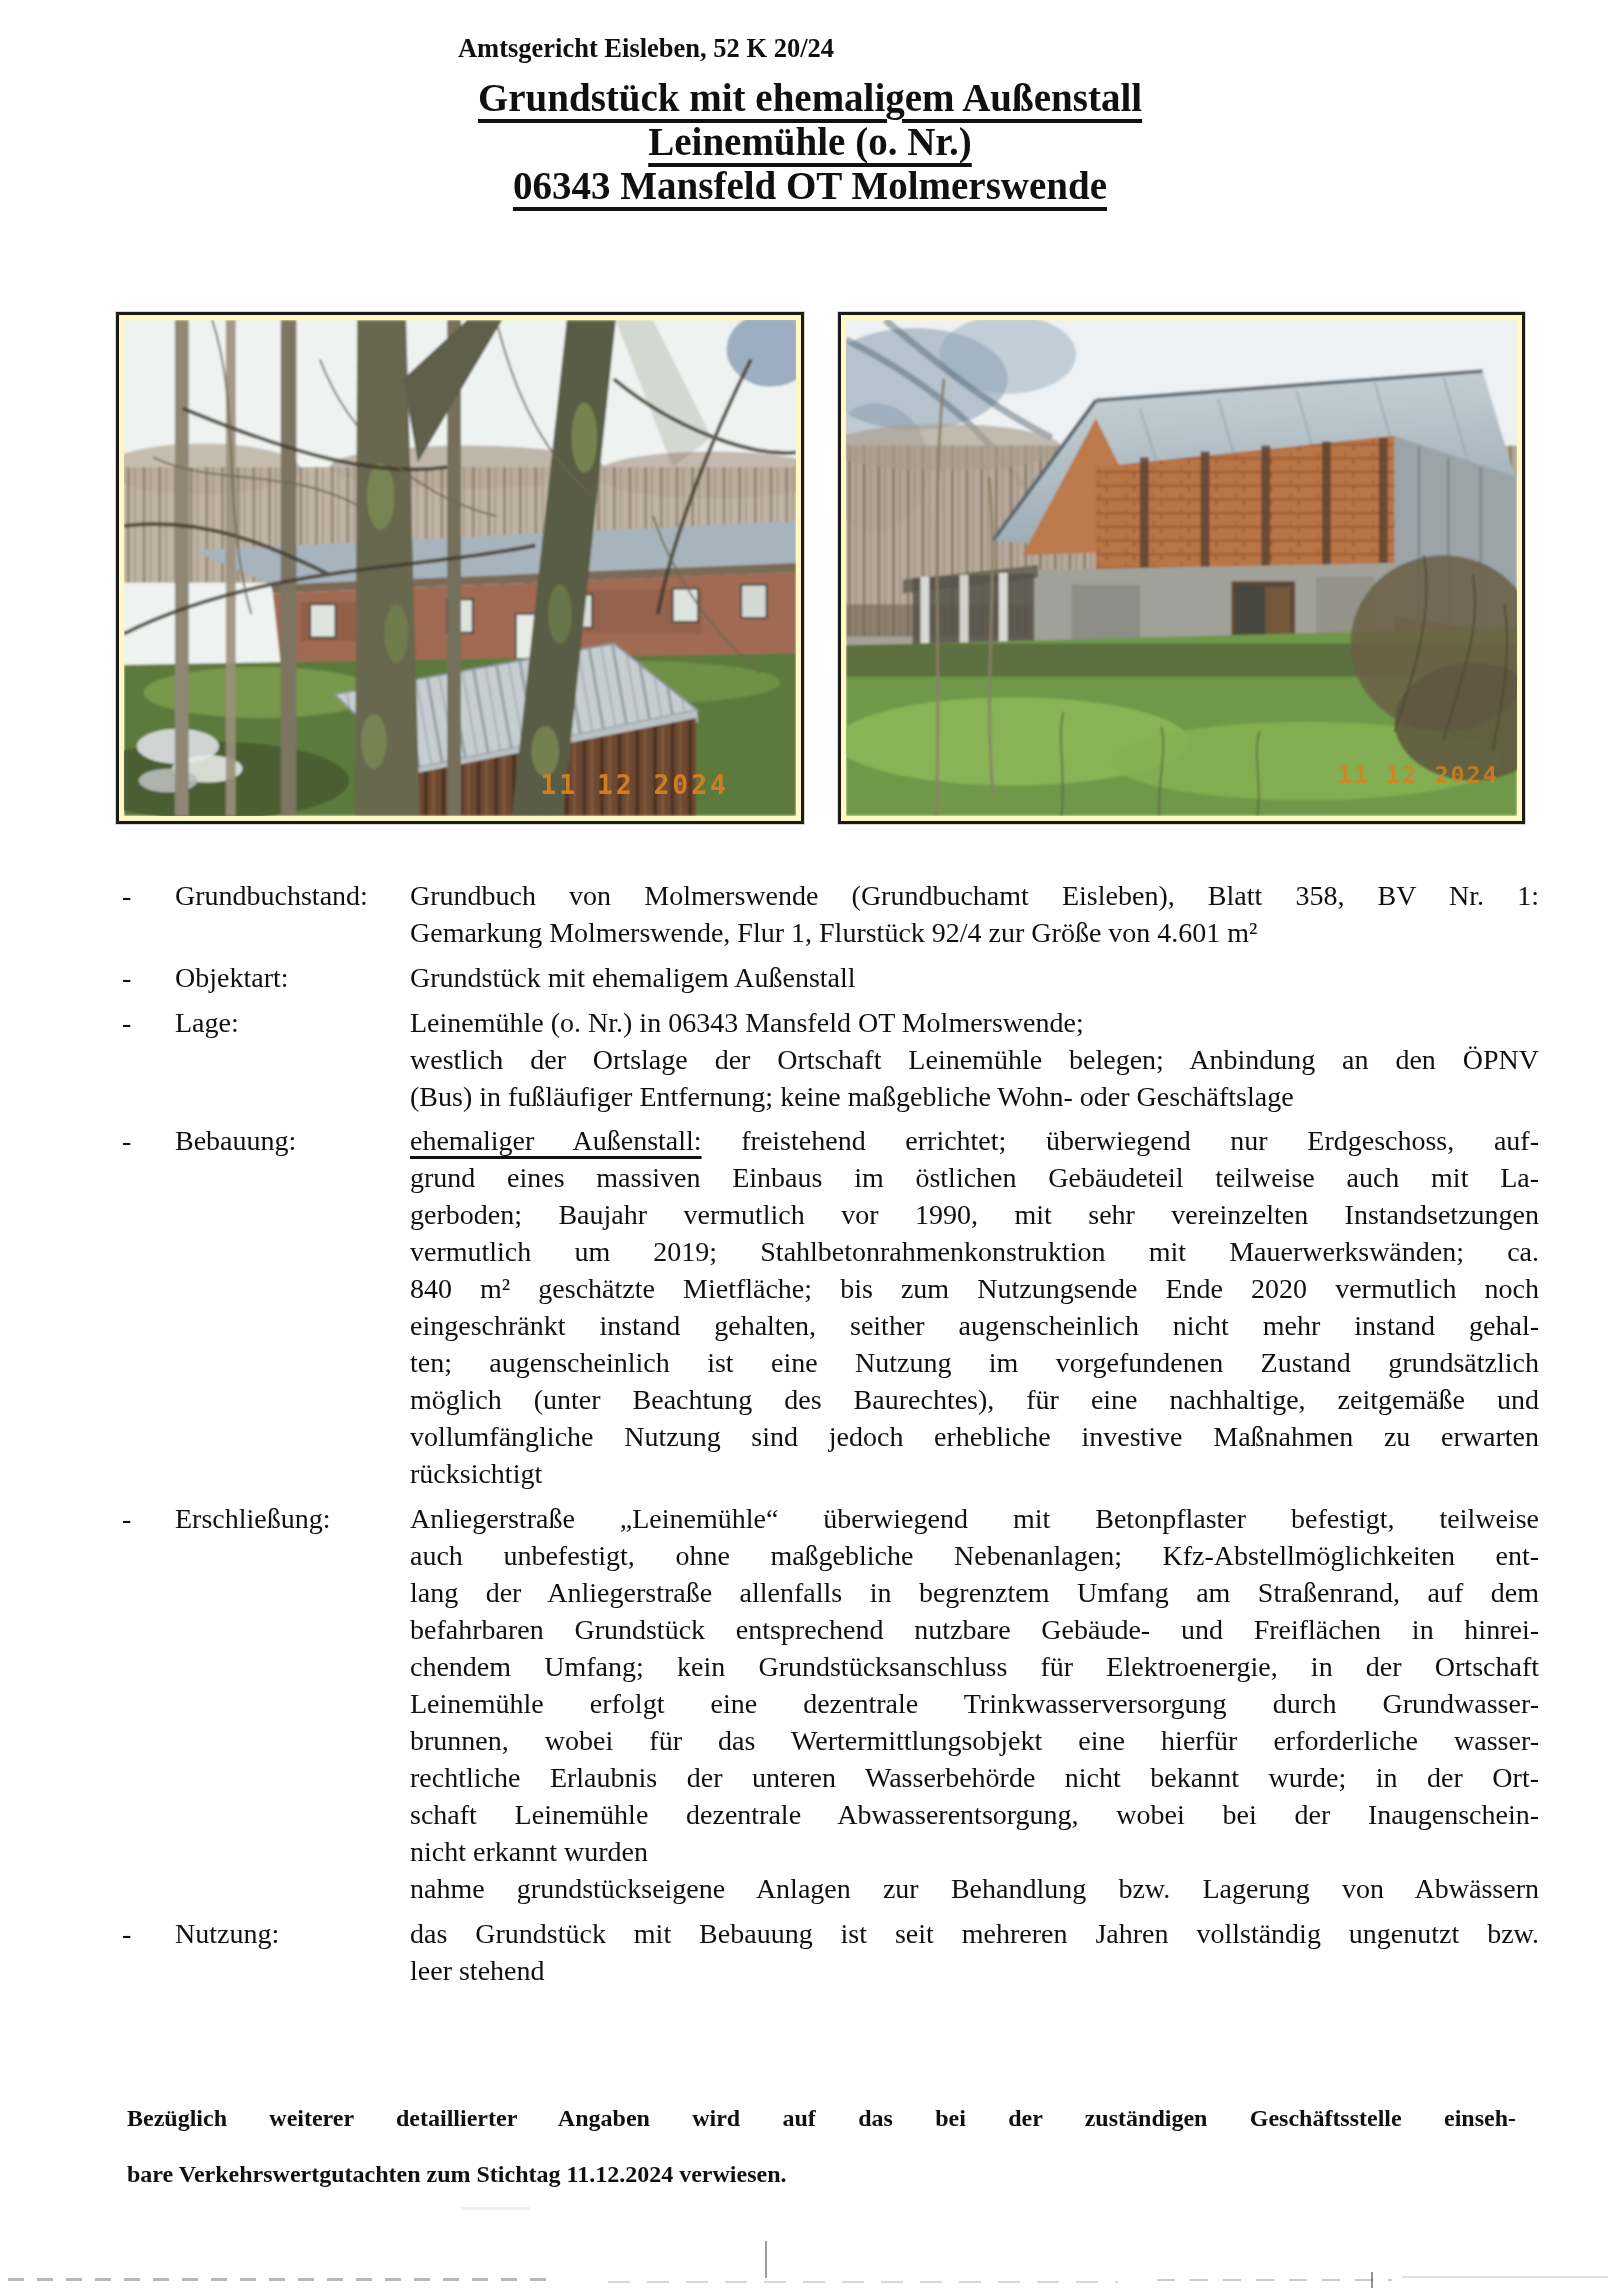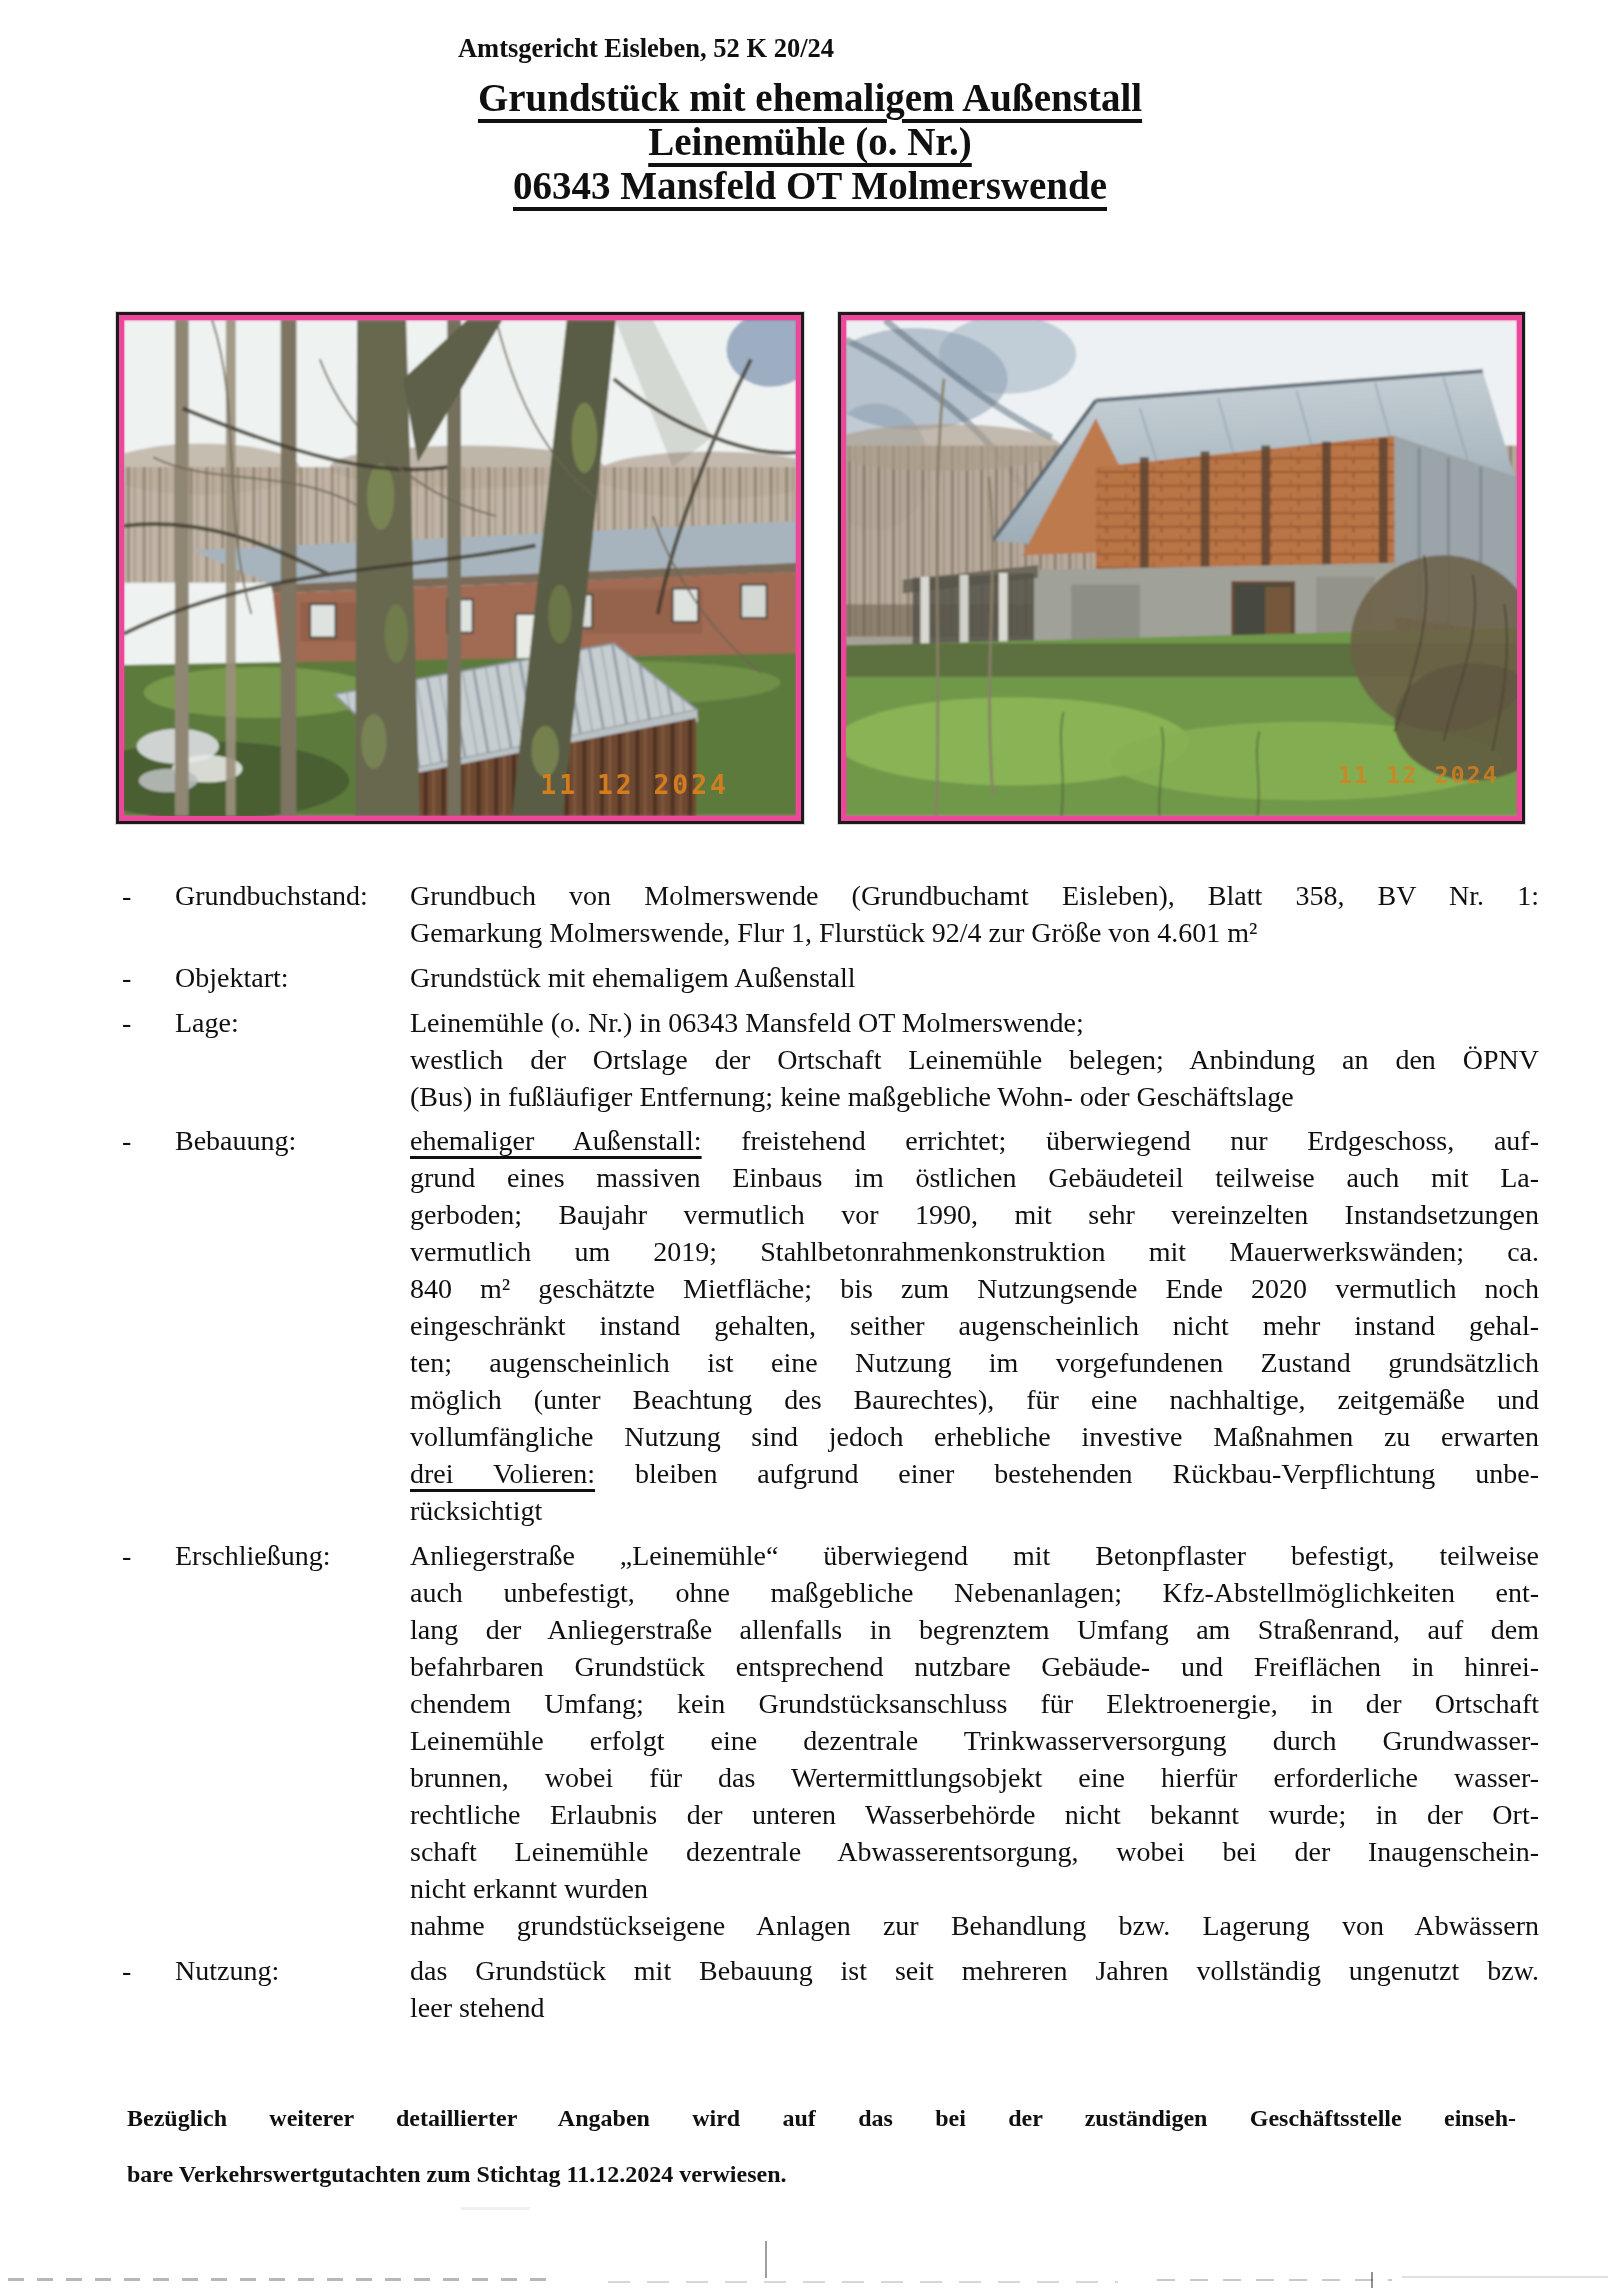--- a/index.html
+++ b/index.html
@@ -17,21 +17,21 @@
     font-weight:bold;font-size:39px;line-height:44px;
   }
   .title-line span{
     text-decoration:underline;
     text-decoration-thickness:3.9px;
     text-underline-offset:7.8px;
   }
   
   .photos{position:absolute;top:312px;left:116px;display:flex;gap:34px;}
   .photo-frame{
-    border:3.9px solid #1b1b1b;background:#ec4899;padding:4.9px;
+    border:3.9px solid #1b1b1b;background:#fef9c3;padding:4.9px;
     box-shadow:0 0 0 1px #d8d8d8;
   }
   .photo-frame svg{display:block;}
   
   .sections{position:absolute;top:877px;left:0;width:1620px;}
   .row{display:flex;padding-left:122px;font-size:28px;line-height:37px;margin-bottom:7.8px;}
   .row .dash{width:53px;}
   .row .label{width:235px;}
   .row .content{width:1129px;}
   .line{text-align:left;}
@@ -285,21 +285,20 @@
       <div class="content">
         <div class="line j"><span class="upfx">ehemaliger Außenstall:</span> freistehend errichtet; überwiegend nur Erdgeschoss, auf-</div>
         <div class="line j">grund eines massiven Einbaus im östlichen Gebäudeteil teilweise auch mit La-</div>
         <div class="line j">gerboden; Baujahr vermutlich vor 1990, mit sehr vereinzelten Instandsetzungen</div>
         <div class="line j">vermutlich um 2019; Stahlbetonrahmenkonstruktion mit Mauerwerkswänden; ca.</div>
         <div class="line j">840 m² geschätzte Mietfläche; bis zum Nutzungsende Ende 2020 vermutlich noch</div>
         <div class="line j">eingeschränkt instand gehalten, seither augenscheinlich nicht mehr instand gehal-</div>
         <div class="line j">ten; augenscheinlich ist eine Nutzung im vorgefundenen Zustand grundsätzlich</div>
         <div class="line j">möglich (unter Beachtung des Baurechtes), für eine nachhaltige, zeitgemäße und</div>
         <div class="line j">vollumfängliche Nutzung sind jedoch erhebliche investive Maßnahmen zu erwarten</div>
-        <div class="line j"><span class="upfx">drei Volieren:</span> bleiben aufgrund einer bestehenden Rückbau-Verpflichtung unbe-</div>
         <div class="line">rücksichtigt</div>
       </div>
     </div>
     <div class="row">
       <div class="dash">-</div>
       <div class="label">Erschließung:</div>
       <div class="content">
         <div class="line j">Anliegerstraße „Leinemühle“ überwiegend mit Betonpflaster befestigt, teilweise</div>
         <div class="line j">auch unbefestigt, ohne maßgebliche Nebenanlagen; Kfz-Abstellmöglichkeiten ent-</div>
         <div class="line j">lang der Anliegerstraße allenfalls in begrenztem Umfang am Straßenrand, auf dem</div>

